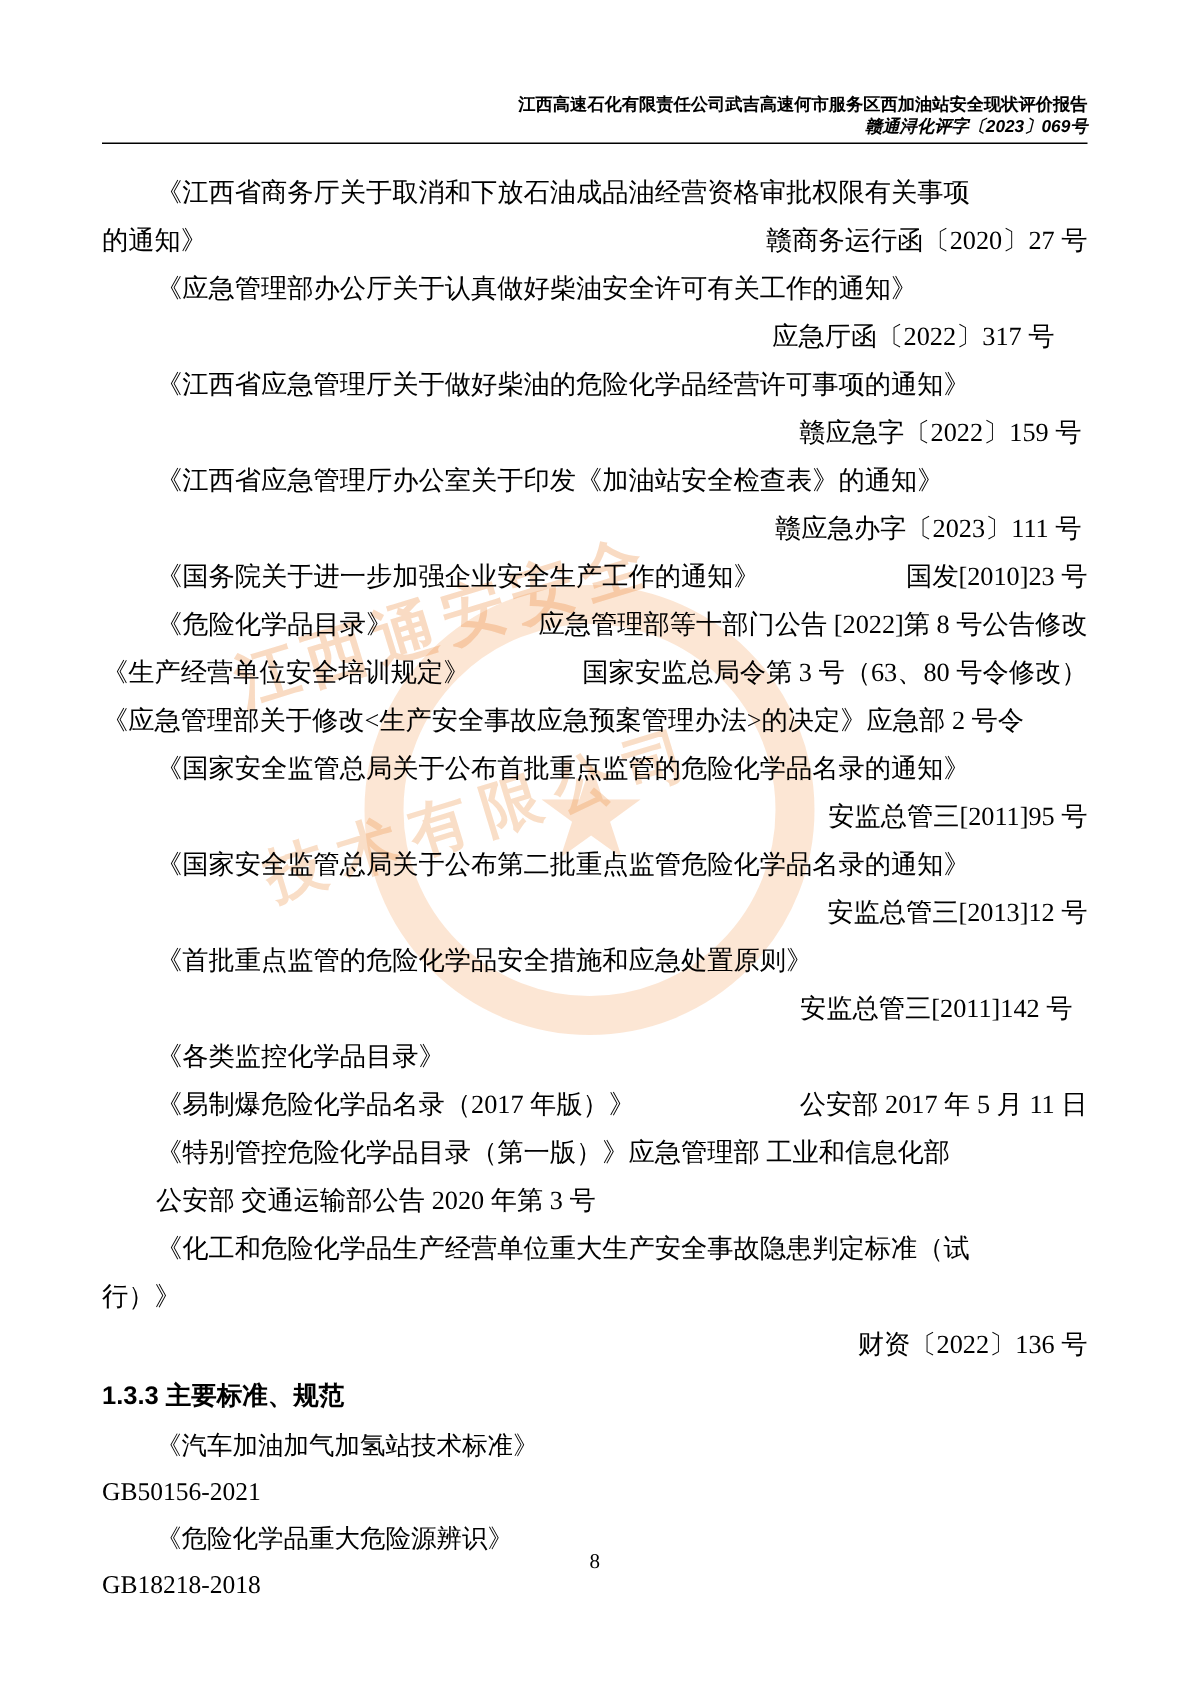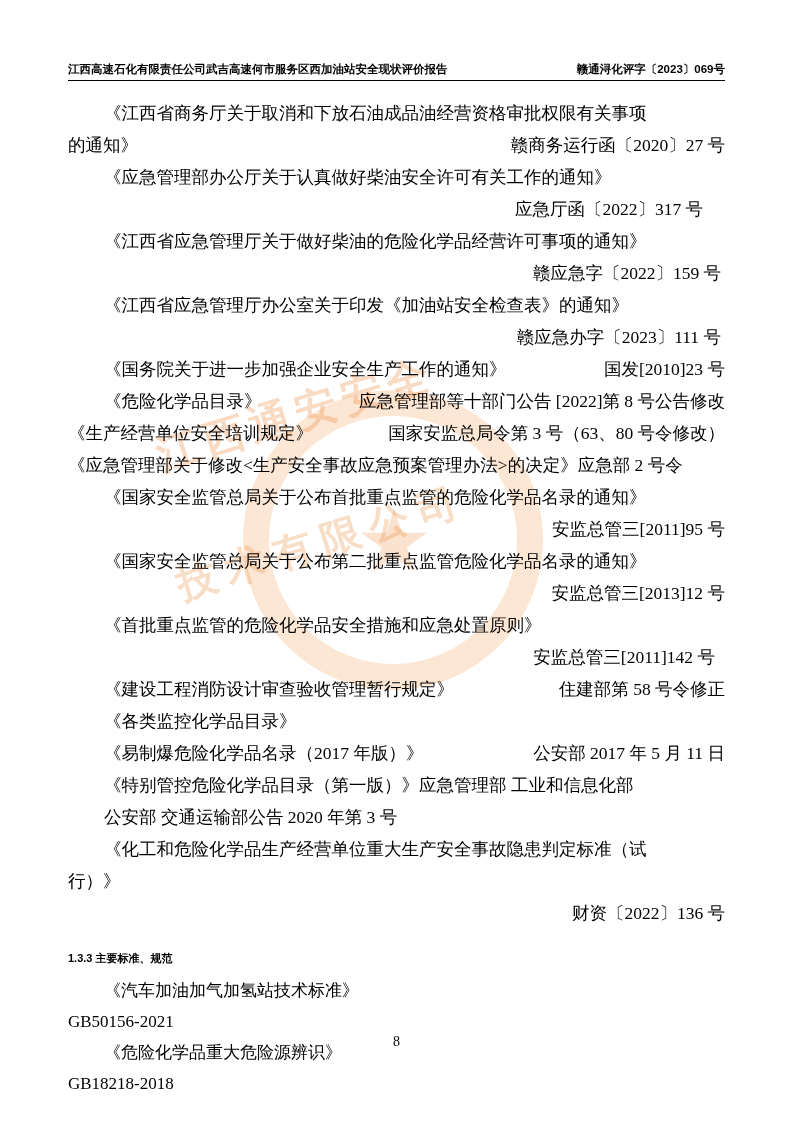--- a/index.html
+++ b/index.html
@@ -87,23 +87,24 @@
     z-index: 2;
     margin: 0 68px;
     padding-top: 62px;
     display: flex;
     justify-content: space-between;
     align-items: flex-end;
     font-family: "Liberation Sans", "DejaVu Sans", sans-serif;
     font-size: 11.5px;
     font-weight: bold;
     letter-spacing: 0px;
+    flex-direction: column;
   }
   .header-left { white-space: nowrap; }
-  .header-right { white-space: nowrap; }
+  .header-right { white-space: nowrap; font-style: italic; }
   .header-rule {
     position: relative;
     z-index: 2;
     margin: 3px 68px 0 68px;
     border-bottom: 1.3px solid #000;
   }
   
   .content {
     position: relative;
     z-index: 2;
@@ -116,23 +117,23 @@
   .row {
     display: flex;
     align-items: baseline;
   }
   .row .left { white-space: pre; }
   .row .spacer { flex: 1 1 auto; }
   .row .right { white-space: pre; }
   .heading {
     font-family: "Liberation Sans", "DejaVu Sans", sans-serif;
     font-weight: bold;
-    font-size: 11px;
+    font-size: 17px;
     line-height: 34px;
-    margin-top: 12px;
+    margin-top: 2px;
   }
   .std-row {
     display: flex;
     font-size: 17px;
     line-height: 31px;
     flex-direction: column;
   }
   .std-name {
     text-indent: 36px;
     width: 430px;
@@ -247,25 +248,20 @@
 
     <div class="row">
       <span class="left ind1">《首批重点监管的危险化学品安全措施和应急处置原则》</span>
     </div>
     <div class="row">
       <span class="spacer"></span>
       <span class="right">安监总管三[2011]142 号</span>
       <span style="width:10px"></span>
     </div>
 
-    <div class="row">
-      <span class="left ind1">《建设工程消防设计审查验收管理暂行规定》</span>
-      <span class="spacer"></span>
-      <span class="right">住建部第 58 号令修正</span>
-    </div>
 
     <div class="row">
       <span class="left ind1">《各类监控化学品目录》</span>
       <span class="spacer"></span>
     </div>
 
     <div class="row">
       <span class="left ind1">《易制爆危险化学品名录（2017 年版）》</span>
       <span class="spacer"></span>
       <span class="right">公安部 2017 年 5 月 11 日</span>

